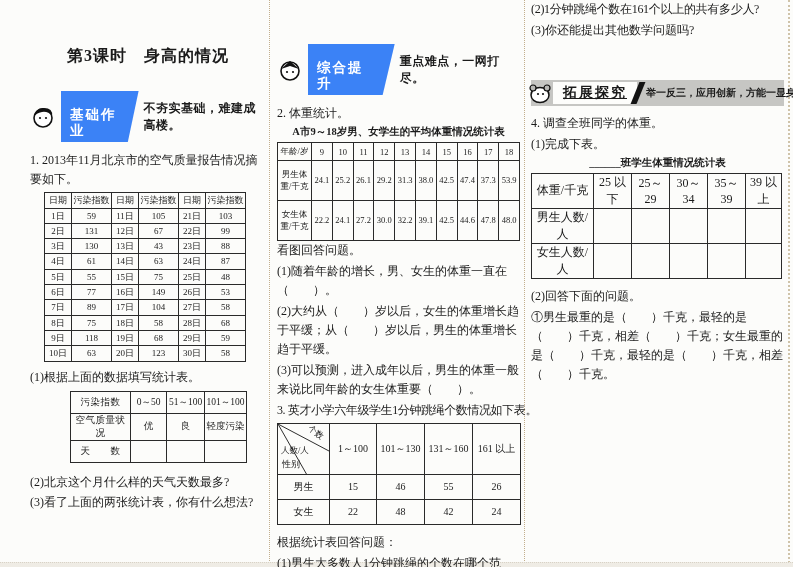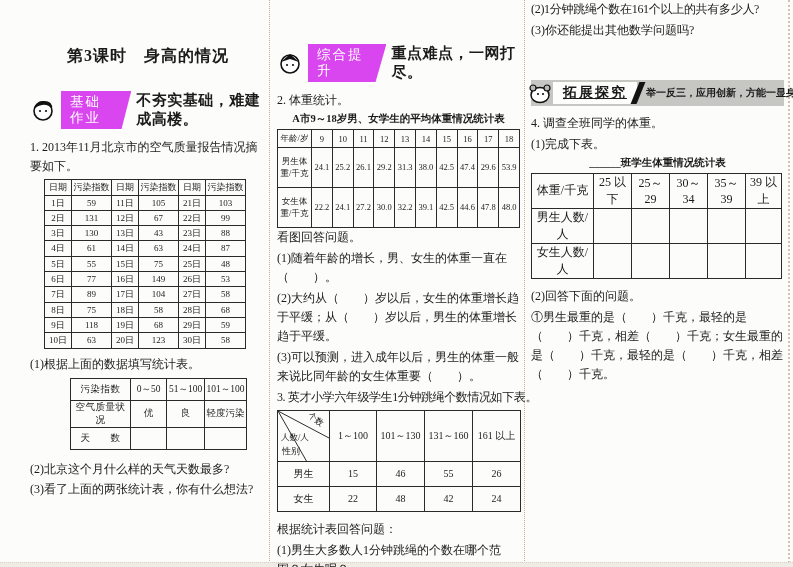--- a/index.html
+++ b/index.html
@@ -17,25 +17,25 @@
   .col{position:absolute;top:0;}
   .col-left{left:30px;width:236px;}
   .col-mid{left:277px;width:243px;}
   .col-right{left:531px;width:253px;}
 
   h1.title{font-size:16px;font-weight:700;text-align:center;margin:46px 0 24px;letter-spacing:1px;}
 
   .badge-row{display:flex;align-items:center;gap:5px;margin:0 0 9px;}
   .badge-icon{flex:0 0 auto;}
   .banner{
-    background:#d946ef;color:#fff;font-weight:400;font-size:13.5px;letter-spacing:2px;
-    padding:3px 18px 3px 9px;line-height:1.2;
+    background:#3b82f6;color:#fff;font-weight:700;font-size:13.5px;letter-spacing:2px;
+    padding:16px 18px 3px 9px;line-height:1.2;
     clip-path:polygon(0 0,100% 0,86% 100%,0 100%);
   }
-  .motto{font-weight:700;font-size:15px;letter-spacing:0.5px;}
+  .motto{font-weight:700;font-size:12px;letter-spacing:0.5px;}
 
   .exp-strip{display:flex;align-items:center;background:#c6c6c3;padding:0 4px 0 0;margin:0 0 8px;}
   .exp-banner{background:#fdfdfb;font-weight:700;font-size:14px;letter-spacing:2px;padding:2px 10px;white-space:nowrap;text-decoration:underline;}
   .exp-slash{width:6px;height:22px;background:#131313;transform:skewX(-22deg);margin:0 5px 0 -2px;flex:0 0 auto;}
   .exp-motto{font-weight:700;font-size:10px;white-space:nowrap;}
 
   p.q{font-size:12px;line-height:1.58;margin:0 0 2px;}
   p.tight{letter-spacing:-0.3px;}
 
   table{border-collapse:collapse;table-layout:fixed;}
@@ -270,21 +270,21 @@
           <tr>
             <td>男生体重/千克</td>
             <td>24.1</td>
             <td>25.2</td>
             <td>26.1</td>
             <td>29.2</td>
             <td>31.3</td>
             <td>38.0</td>
             <td>42.5</td>
             <td>47.4</td>
-            <td>29.6</td>
+            <td>37.3</td>
             <td>53.9</td>
           </tr>
           <tr>
             <td>女生体重/千克</td>
             <td>22.2</td>
             <td>24.1</td>
             <td>27.2</td>
             <td>30.0</td>
             <td>32.2</td>
             <td>39.1</td>

